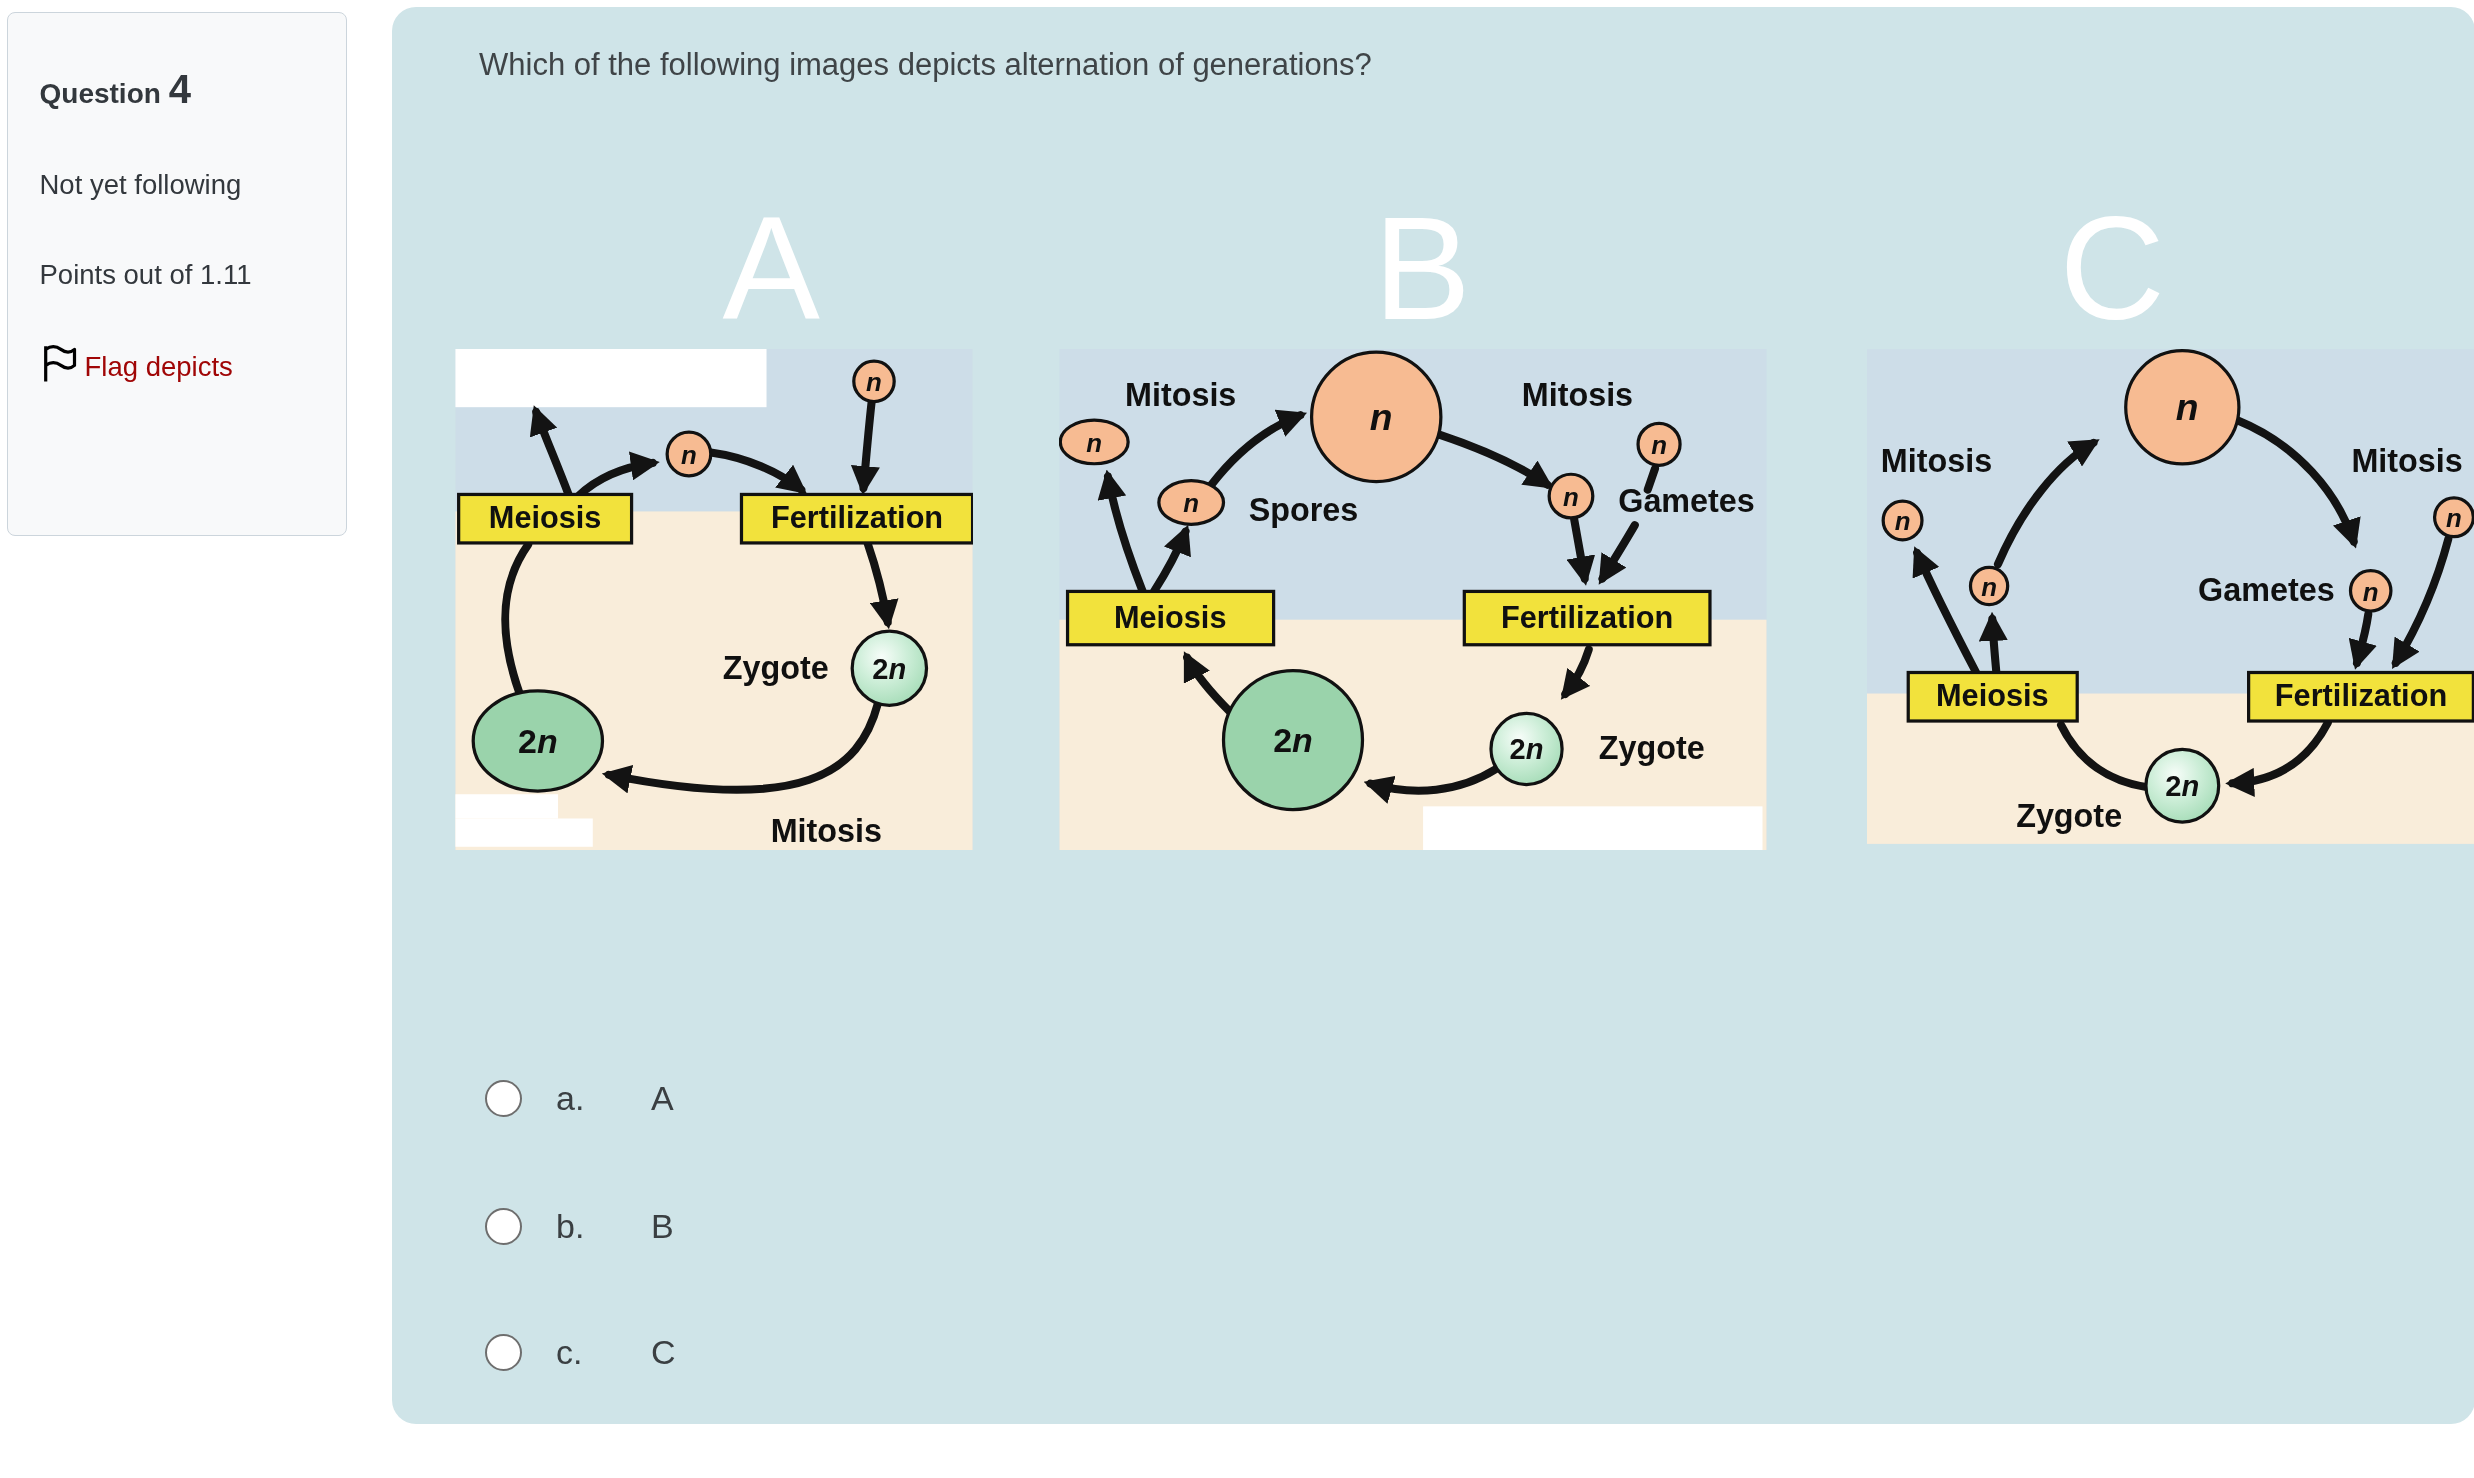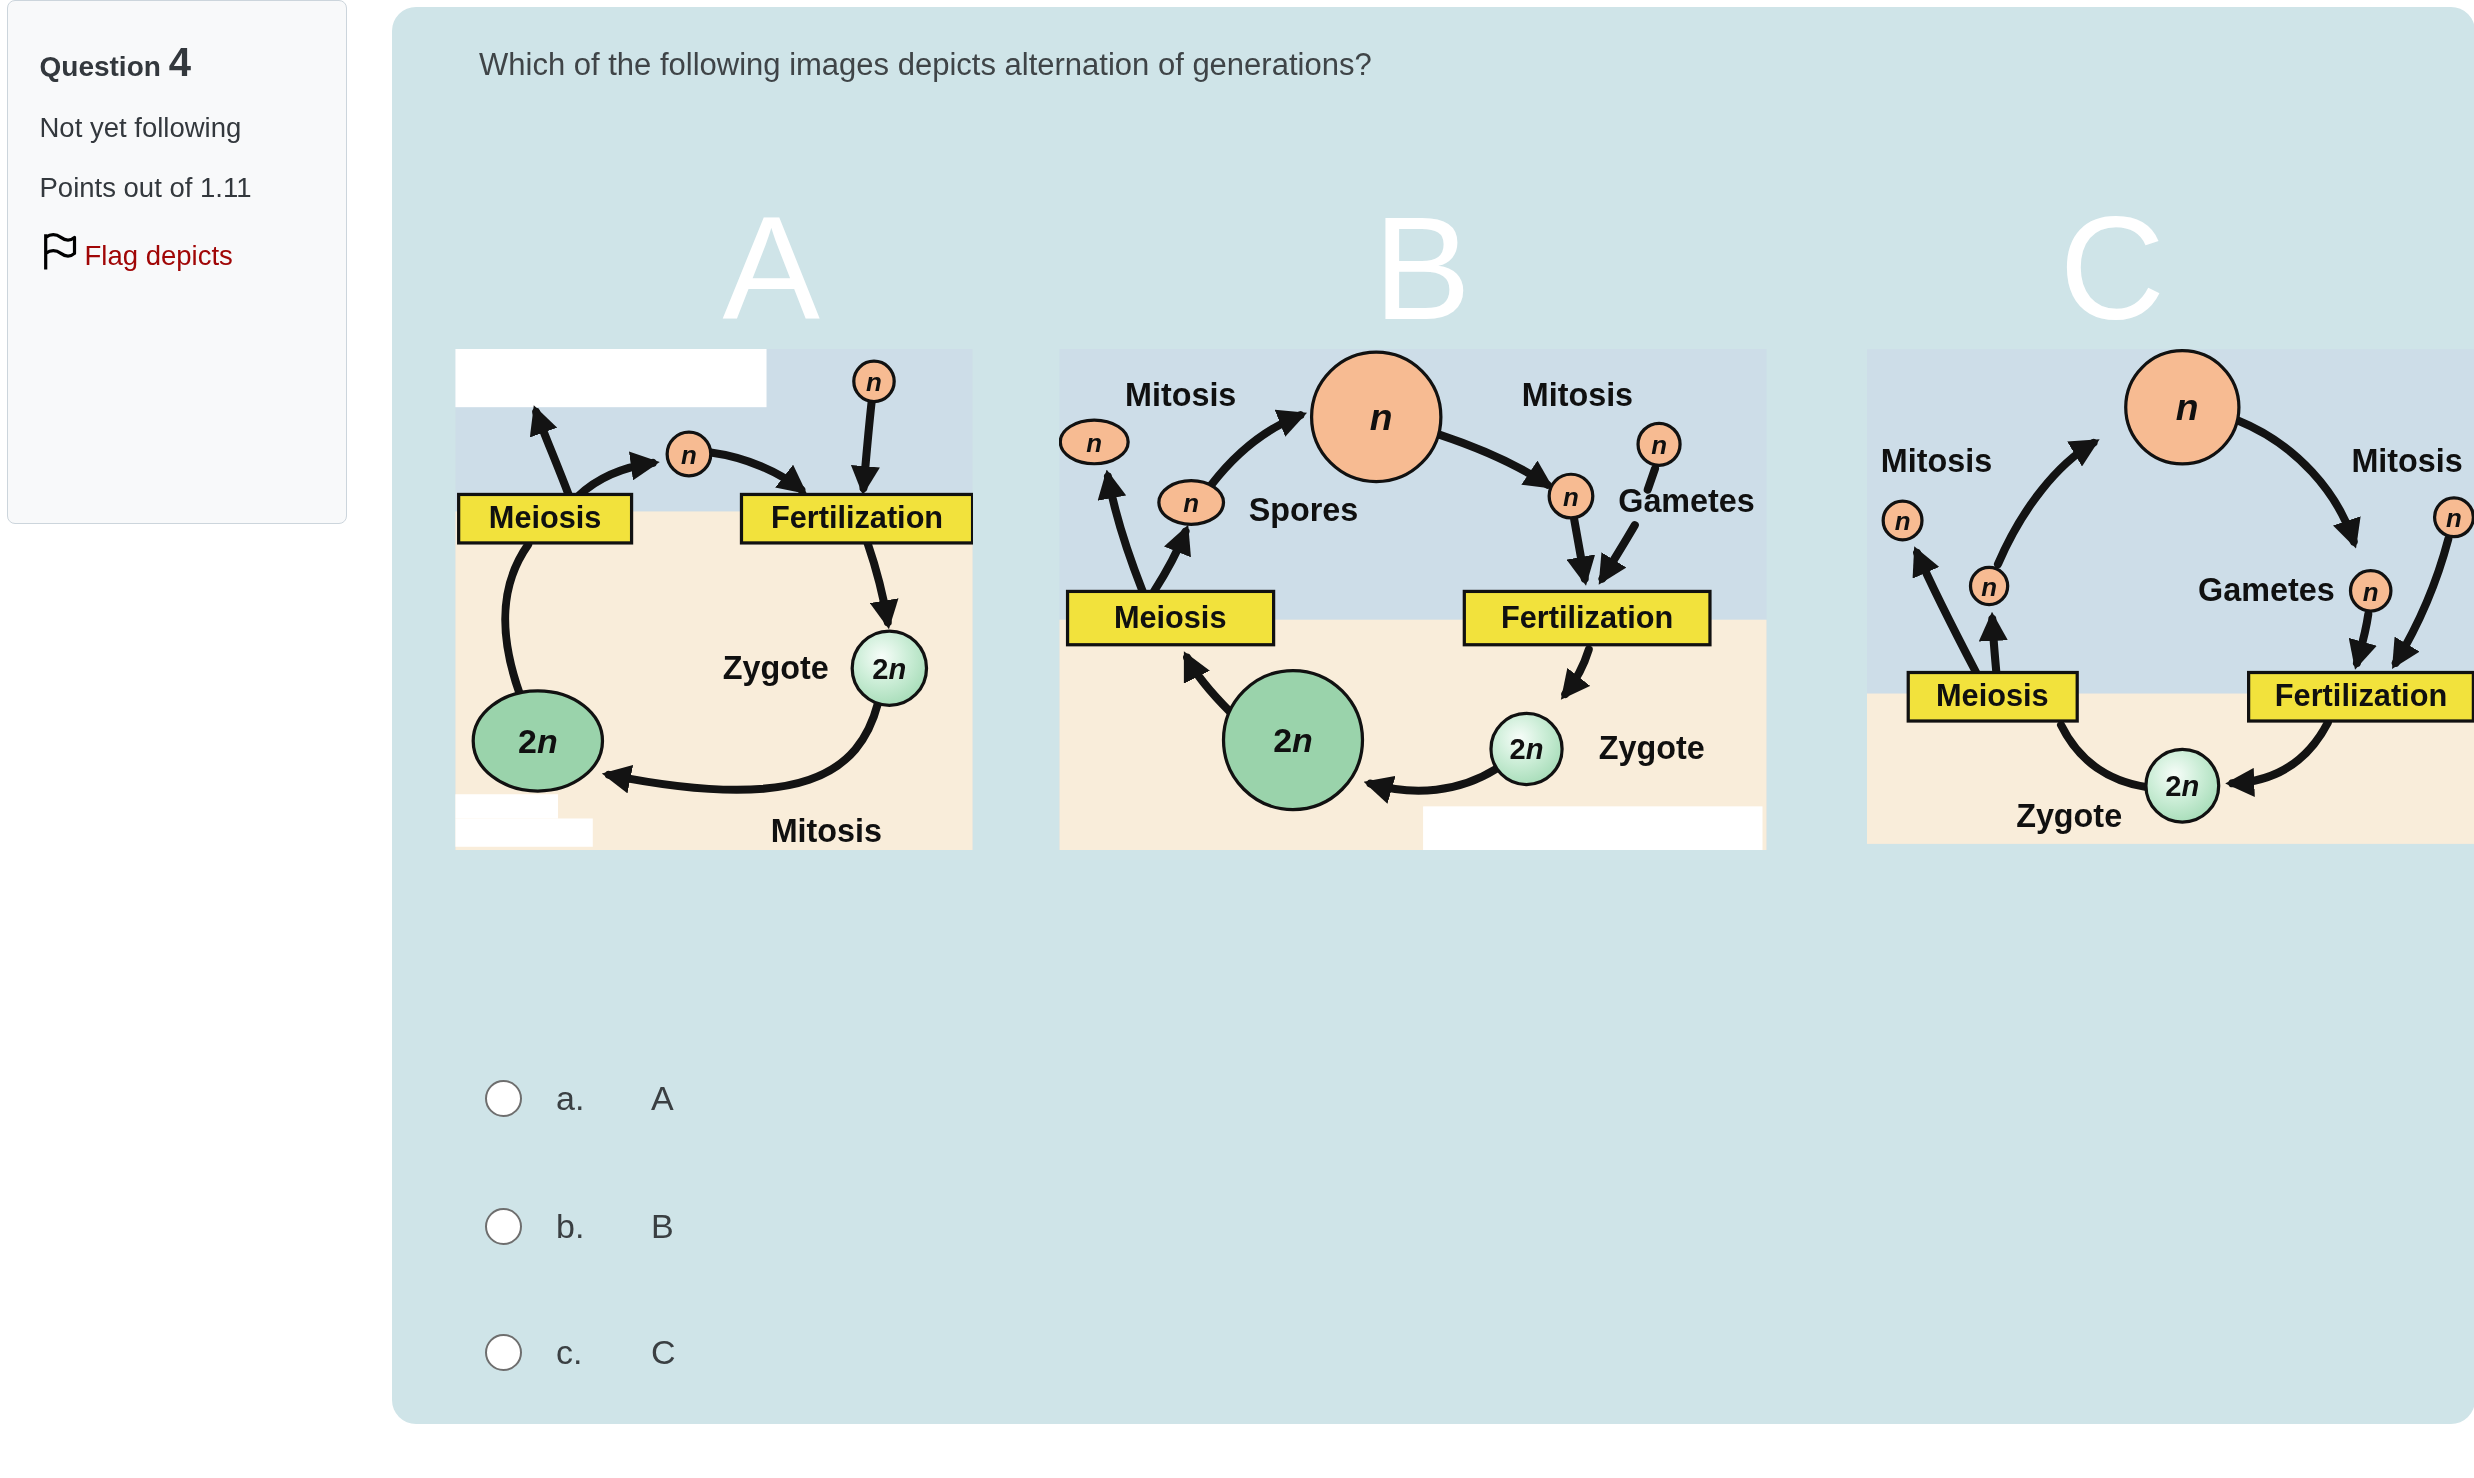--- a/index.html
+++ b/index.html
@@ -9,23 +9,23 @@
     --radio-border:#6e6e6e; --letter-white:#ffffff;
   }
   *{box-sizing:border-box}
   html,body{margin:0;padding:0;background:#fff}
   body{font-family:"Liberation Sans",sans-serif;color:var(--text)}
   #screen{position:relative;width:2475px;height:1478px;background:#fff;overflow:hidden}
 
   .panel{position:absolute;left:392px;top:6.5px;width:2083px;height:1417px;
          background:var(--panel-bg);border-radius:24px}
 
-  .qinfo{position:absolute;left:6.5px;top:0;width:340px;height:524px;
+  .qinfo{position:absolute;left:6.5px;top:12px;width:340px;height:524px;
          background:var(--info-bg);border:1.6px solid var(--info-border);border-radius:8px;
-         padding:42px 32px;font-size:27.5px;line-height:38px;color:var(--text)}
+         padding:42px 32px;font-size:27.5px;line-height:68px;color:var(--text)}
   .qinfo .title{font-size:28px;font-weight:bold}
   .qinfo .qnum{font-size:40px;font-weight:bold;margin-left:8px}
   .qinfo .block{margin-top:22.6px;width:222px}
   .flaglink{margin-top:24px;width:222px;color:var(--flag-red);cursor:pointer}
   .flagicon{display:inline-block;vertical-align:-6.5px;margin-right:8px}
 
   .qtext{position:absolute;left:479px;top:47px;font-size:31px;color:#3f4447}
 
   .dletter{position:absolute;transform:translate(-50%,-50%);color:var(--letter-white);
            font-size:146px;font-weight:400;letter-spacing:1.6px}

